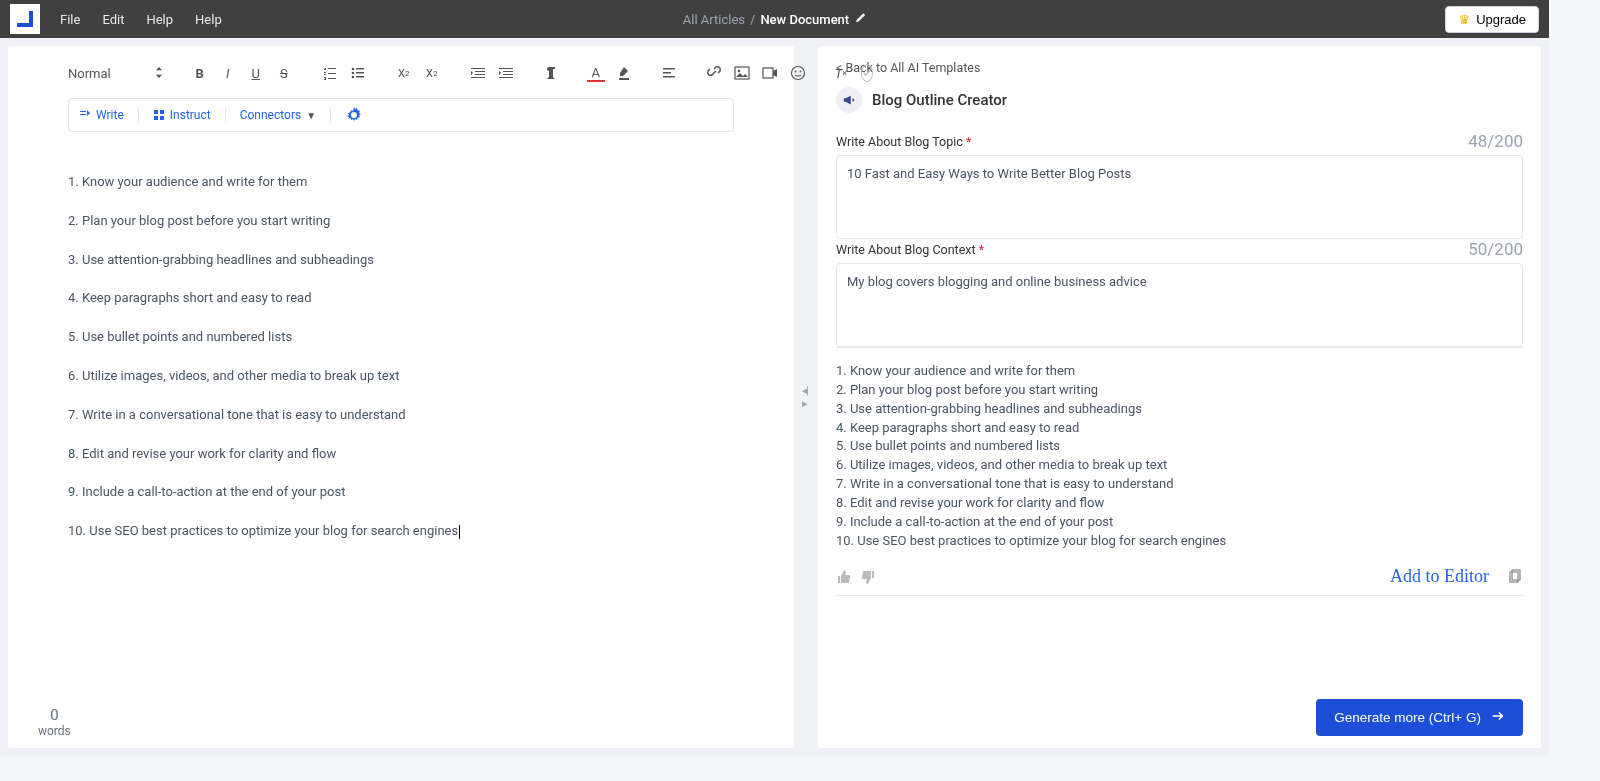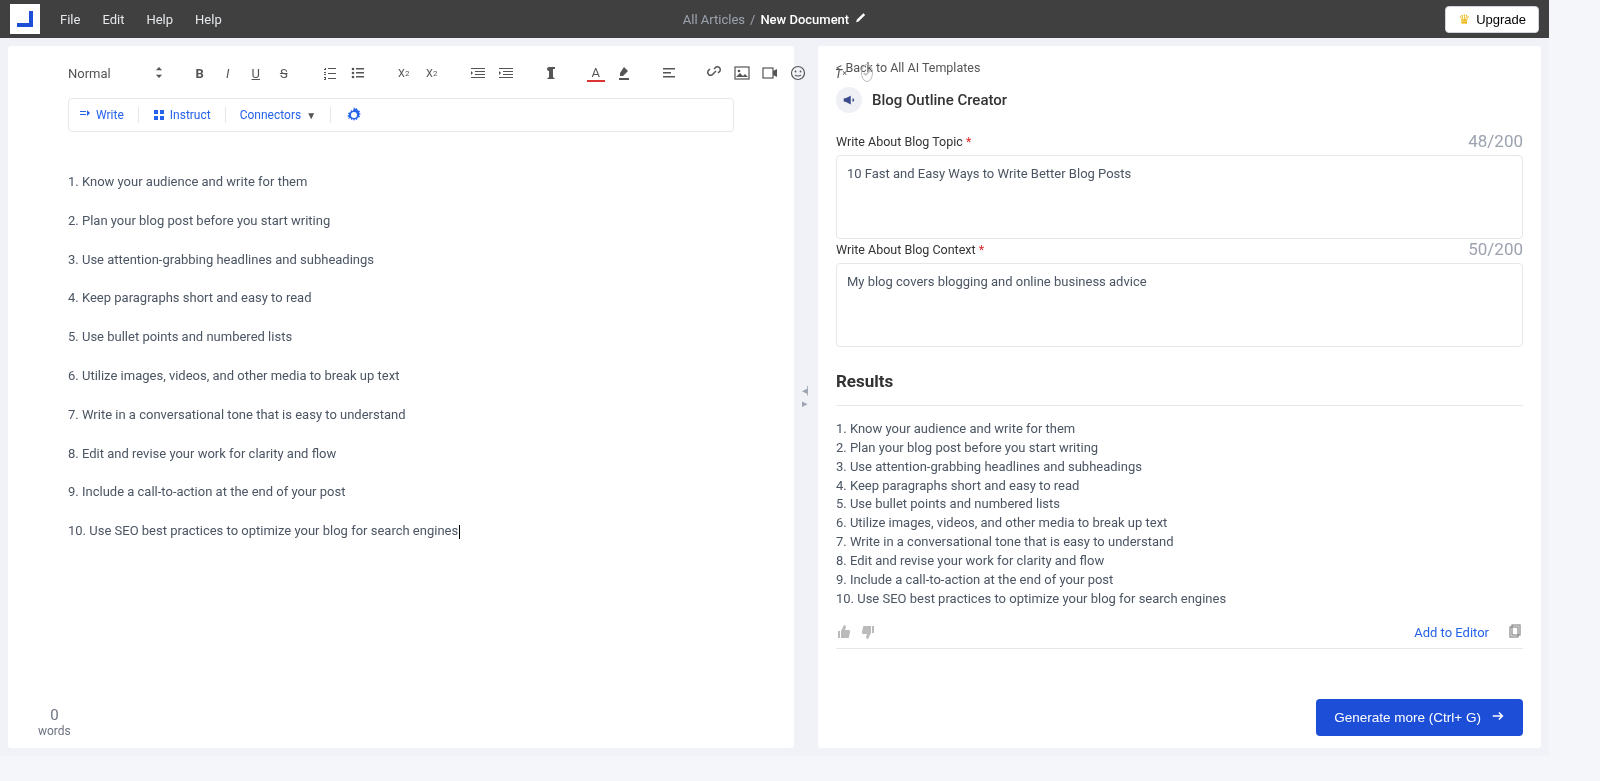--- a/index.html
+++ b/index.html
@@ -65,21 +65,21 @@
 .ta2 { height: 84px; }
 .try-link { font-size: 11.5px; color: #888; margin-top: 5px; margin-bottom: 14px; }
 .try-link a { color: #2563eb; text-decoration: none; }
 
 .results-header { font-size: 17px; font-weight: 700; margin-top: 24px; margin-bottom: 14px; }
 .results-box { border-top: 1px solid #e5e7eb; border-bottom: 1px solid #e5e7eb; }
 .results-list { padding: 14px 0 8px 0; color: #4b5563; font-size: 13px; line-height: 1.45; }
 .results-list p { margin: 0; }
 .results-actions { display: flex; align-items: center; padding: 8px 0; gap: 8px; }
 .thumb { color: #bbb; cursor: pointer; width: 16px; height: 16px; display: inline-flex; }
-.add-editor { margin-left: auto; color: #2563eb; font-size: 13px; cursor: pointer; }
+.add-editor { margin-left: auto; color: #2563eb; font-size: 18px; cursor: pointer; font-family: Liberation Serif, serif; }
 .copy-icon { width: 16px; height: 16px; color: #888; margin-left: 10px; cursor: pointer; }
 
 .generate-bar { margin-top: auto; display: flex; justify-content: flex-end; padding: 12px 0; }
 .generate-btn { background: #1d4ed8; color: #fff; border: none; border-radius: 4px; padding: 10px 18px; font-size: 13.5px; display: flex; align-items: center; gap: 10px; cursor: pointer; }
 
 svg { fill: currentColor; }
 </style>
 </head>
 <body>
 
@@ -311,21 +311,20 @@
         <span class="counter">48/200</span>
       </div>
       <textarea class="ta ta1" style="">10 Fast and Easy Ways to Write Better Blog Posts</textarea>
 
       <div class="field-label-row">
         <span><span>Write About Blog Context</span> <span class="req">*</span></span>
         <span class="counter">50/200</span>
       </div>
       <textarea class="ta ta2" style="">My blog covers blogging and online business advice</textarea>
 
-      <div class="results-header">Results</div>
 
       <div class="results-box">
         <div class="results-list">
           <p>1. Know your audience and write for them</p>
           <p>2. Plan your blog post before you start writing</p>
           <p>3. Use attention-grabbing headlines and subheadings</p>
           <p>4. Keep paragraphs short and easy to read</p>
           <p>5. Use bullet points and numbered lists</p>
           <p>6. Utilize images, videos, and other media to break up text</p>
           <p>7. Write in a conversational tone that is easy to understand</p>

